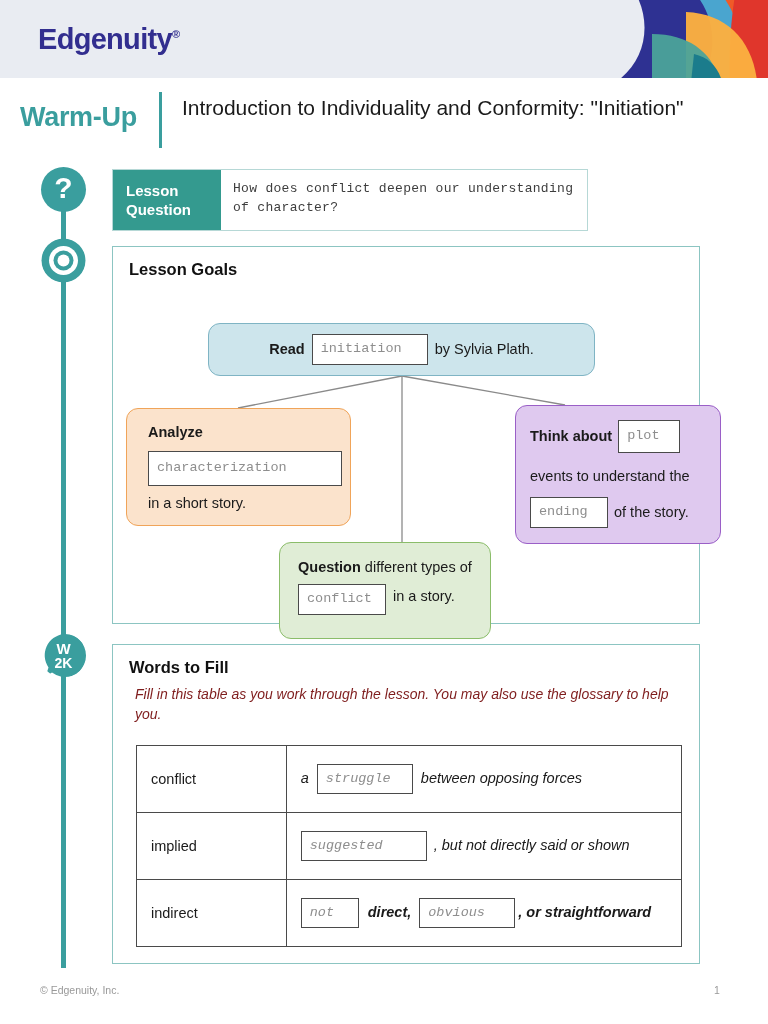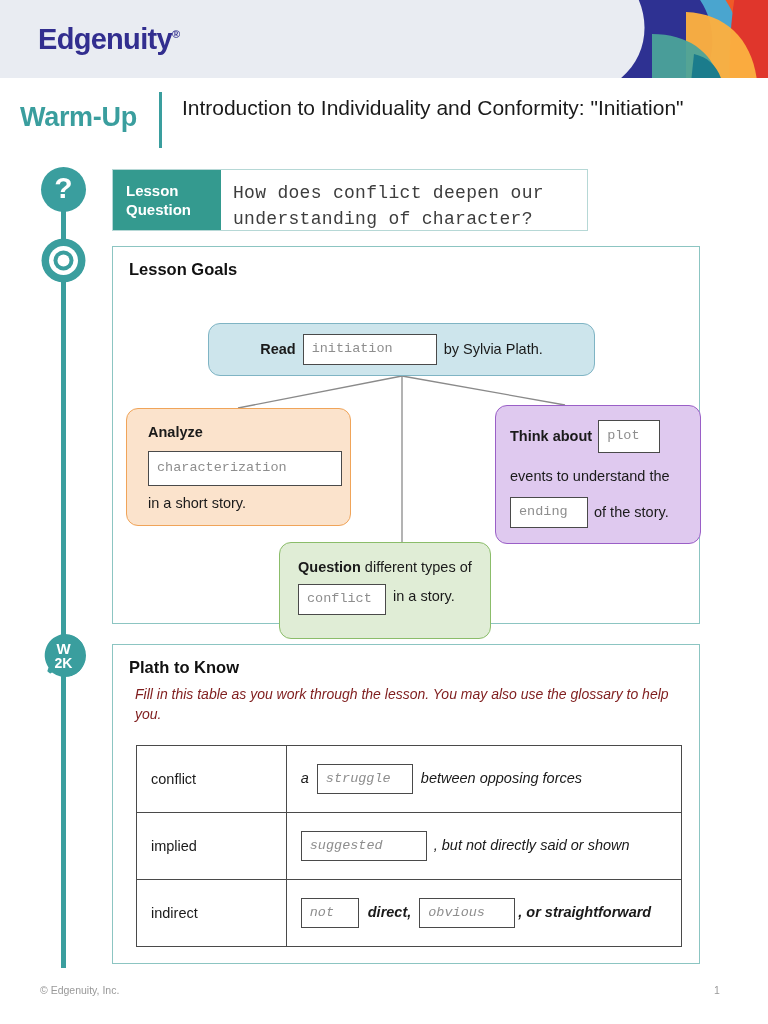--- a/index.html
+++ b/index.html
@@ -134,21 +134,21 @@
     font-size: 15px;
     line-height: 1.28;
     width: 108px;
     flex: none;
     padding: 11px 0 0 13px;
   }
   .lq-text {
     flex: 1;
     background: #ffffff;
     font-family: "Liberation Mono", monospace;
-    font-size: 18px;
+    font-size: 13px;
     color: #3d3d3d;
     line-height: 1.45;
     padding: 10px 10px 0 12px;
     letter-spacing: 0.3px;
   }
 
   
   .panel {
     position: absolute;
     left: 0;
@@ -191,21 +191,21 @@
     left: 95px; top: 44px; width: 387px; height: 53px;
     background: #cde5ec; border: 1px solid #7fb4c4;
     display: flex; align-items: center; justify-content: center;
   }
   .gbox-analyze {
     left: 13px; top: 129px; width: 225px; height: 118px;
     background: #fbe3cc; border: 1px solid #f0a459;
     padding: 13px 0 0 21px;
   }
   .gbox-think {
-    left: 382px; top: 126px; width: 206px; height: 139px;
+    left: 402px; top: 126px; width: 206px; height: 139px;
     background: #dfc9ef; border: 1px solid #9a5fc7;
     padding: 14px 0 0 14px;
   }
   .gbox-identify {
     left: 166px; top: 263px; width: 212px; height: 97px;
     background: #e0edd6; border: 1px solid #8bbd6a;
     padding: 14px 0 0 18px;
   }
   .bold { font-weight: bold; }
 
@@ -215,21 +215,21 @@
     background: #ffffff;
     border: 1.5px solid #4a4a4a;
     font-family: "Liberation Mono", monospace;
     font-size: 13.5px;
     color: #8e8e8e;
     text-align: left;
     padding: 6px 8px;
     vertical-align: middle;
     line-height: 1.25;
   }
-  .b-init   { width: 134px; margin: 0 7px; }
+  .b-init   { width: 116px; margin: 0 7px; }
   .b-char   { width: 194px; margin: 8px 0 7px 0; padding: 8px; }
   .b-plot   { width: 62px; margin-left: 6px; padding: 7px 8px; }
   .b-end    { width: 78px; margin: 0 6px 0 0; }
   .b-conf   { width: 88px; margin: 6px 7px 0 0; }
   .b-strug  { width: 96px; margin: 0 8px; }
   .b-sugg   { width: 126px; margin: 0 7px 0 0; }
   .b-not    { width: 58px; margin: 0 9px 0 0; }
   .b-obv    { width: 96px; margin: 0 3px 0 8px; }
 
   
@@ -359,21 +359,21 @@
         <div><span class="bold">Question</span><span> different types of</span></div>
         <div style="display:flex;align-items:center;">
           <span class="blank b-conf">conflict</span>
           <span class="bold" style="font-weight:normal;">in a story.</span>
         </div>
       </div>
     </div>
   </div>
 
   <div class="panel panel-words">
-    <div class="panel-title">Plath to Know</div>
+    <div class="panel-title">Words to Fill</div>
     <div class="panel-note">Fill in this table as you work through the lesson. You may also use the glossary to help you.</div>
 
     <table class="wtable">
       <tbody>
         <tr>
           <td class="term">conflict</td>
           <td class="def">
             <span>a</span><span class="blank b-strug">struggle</span><span>between opposing forces</span>
           </td>
         </tr>

